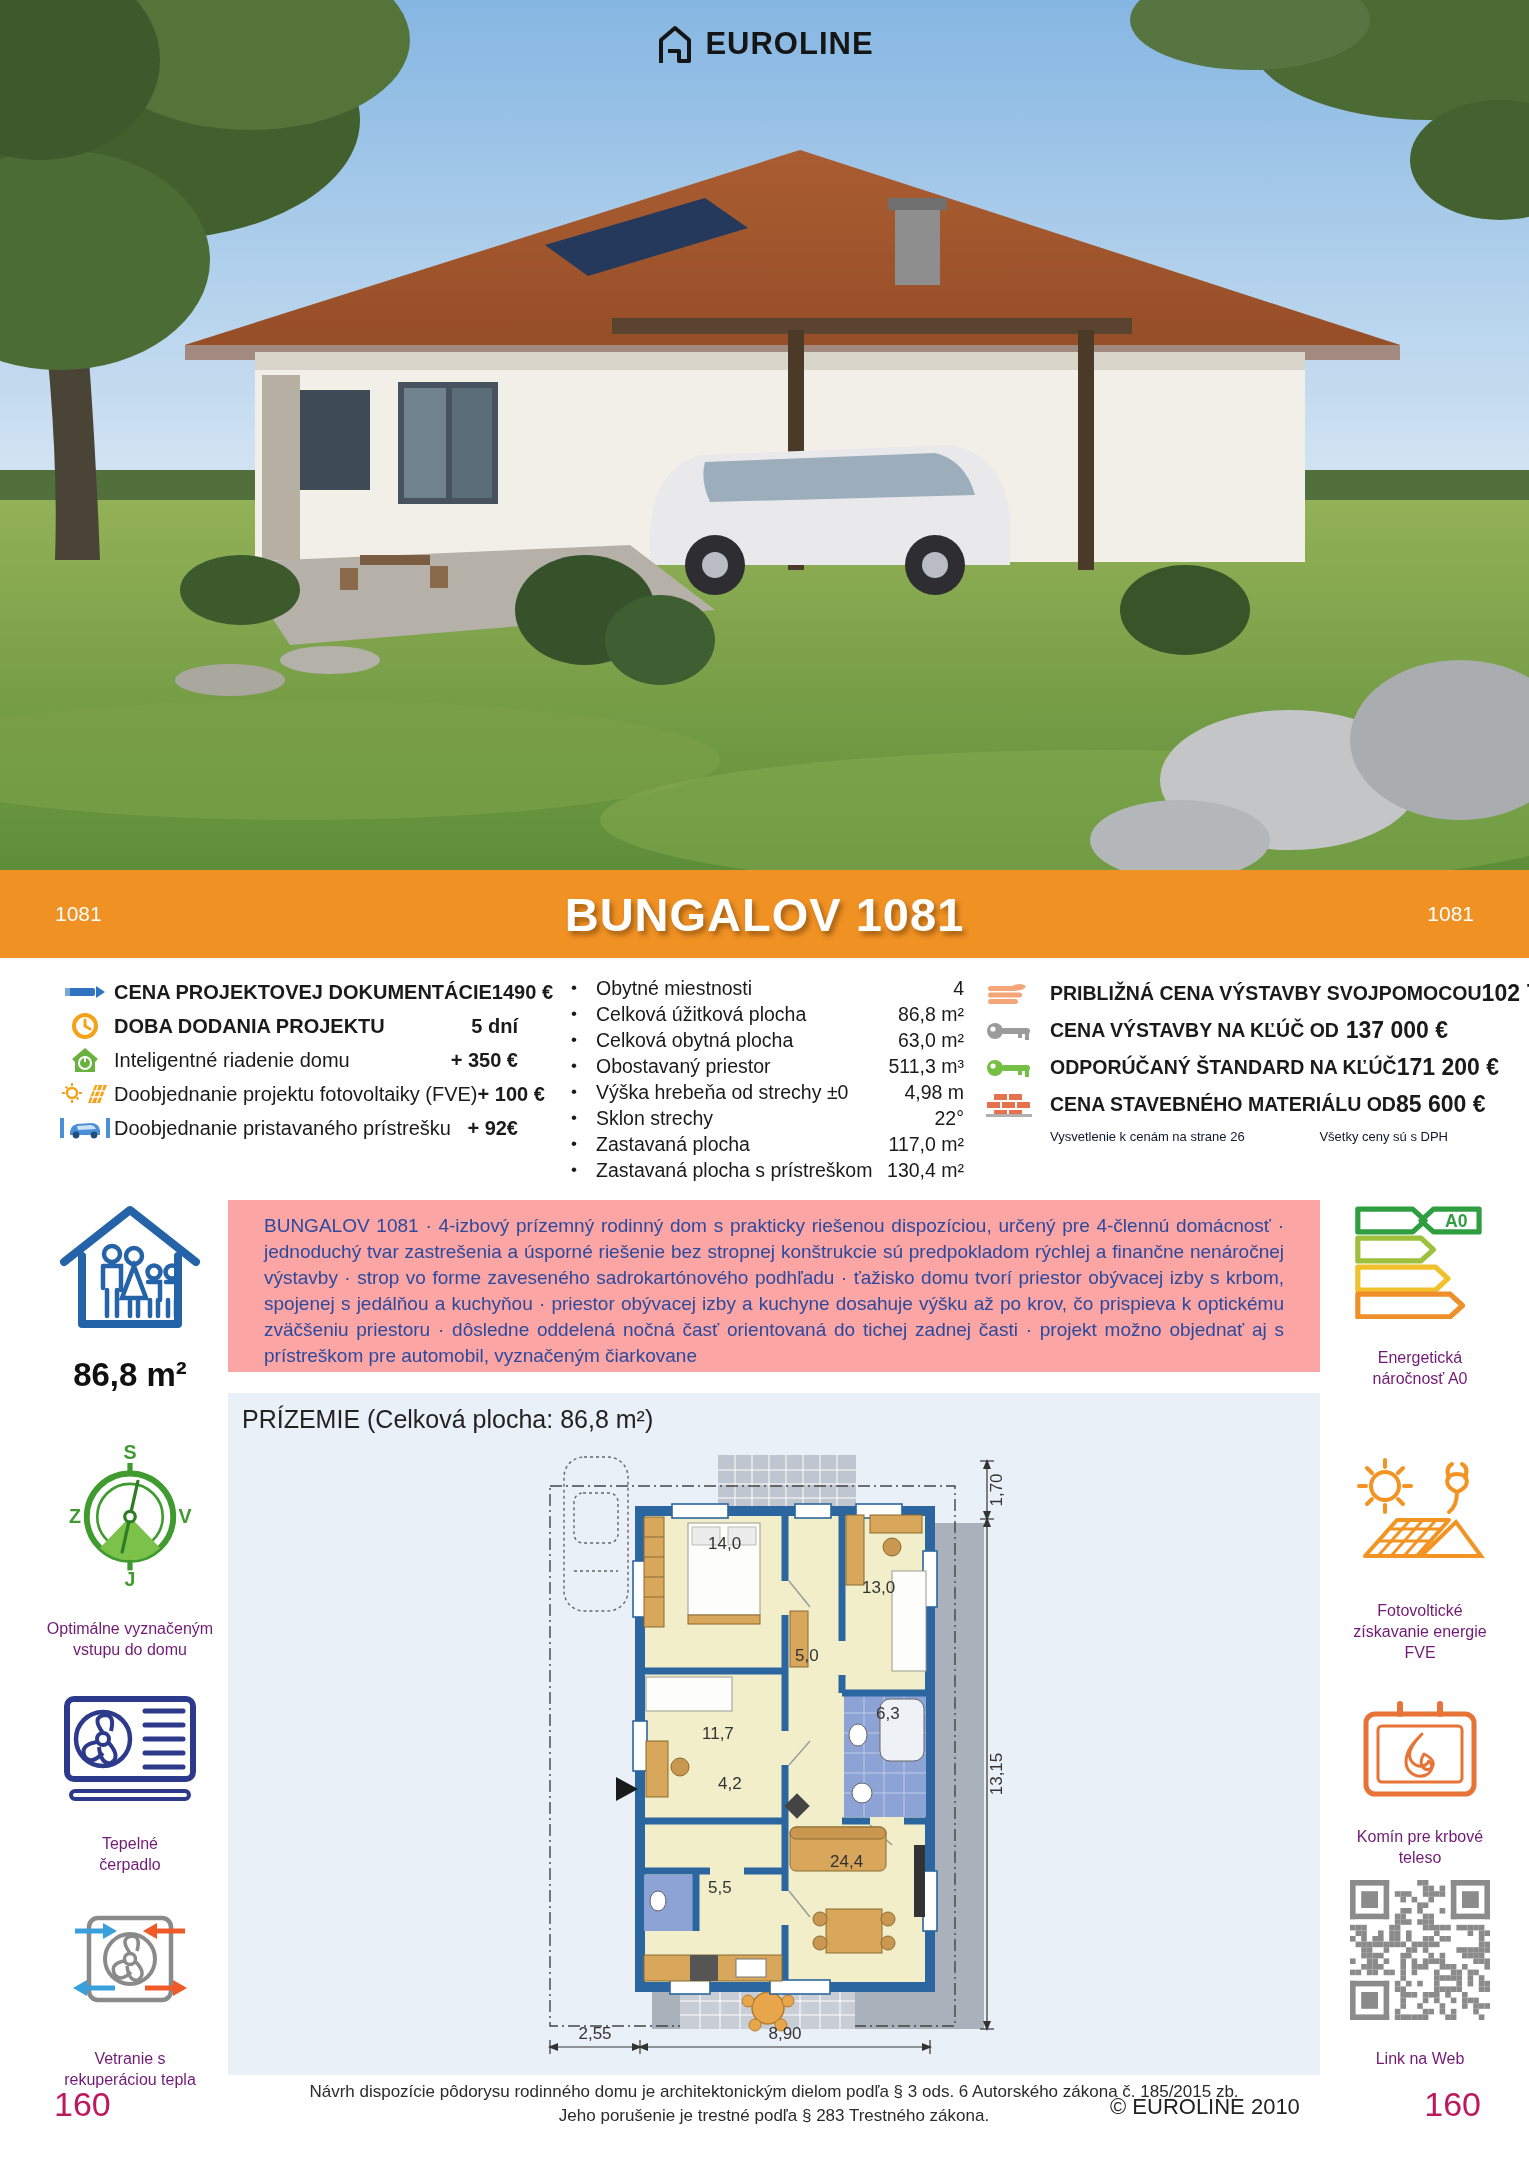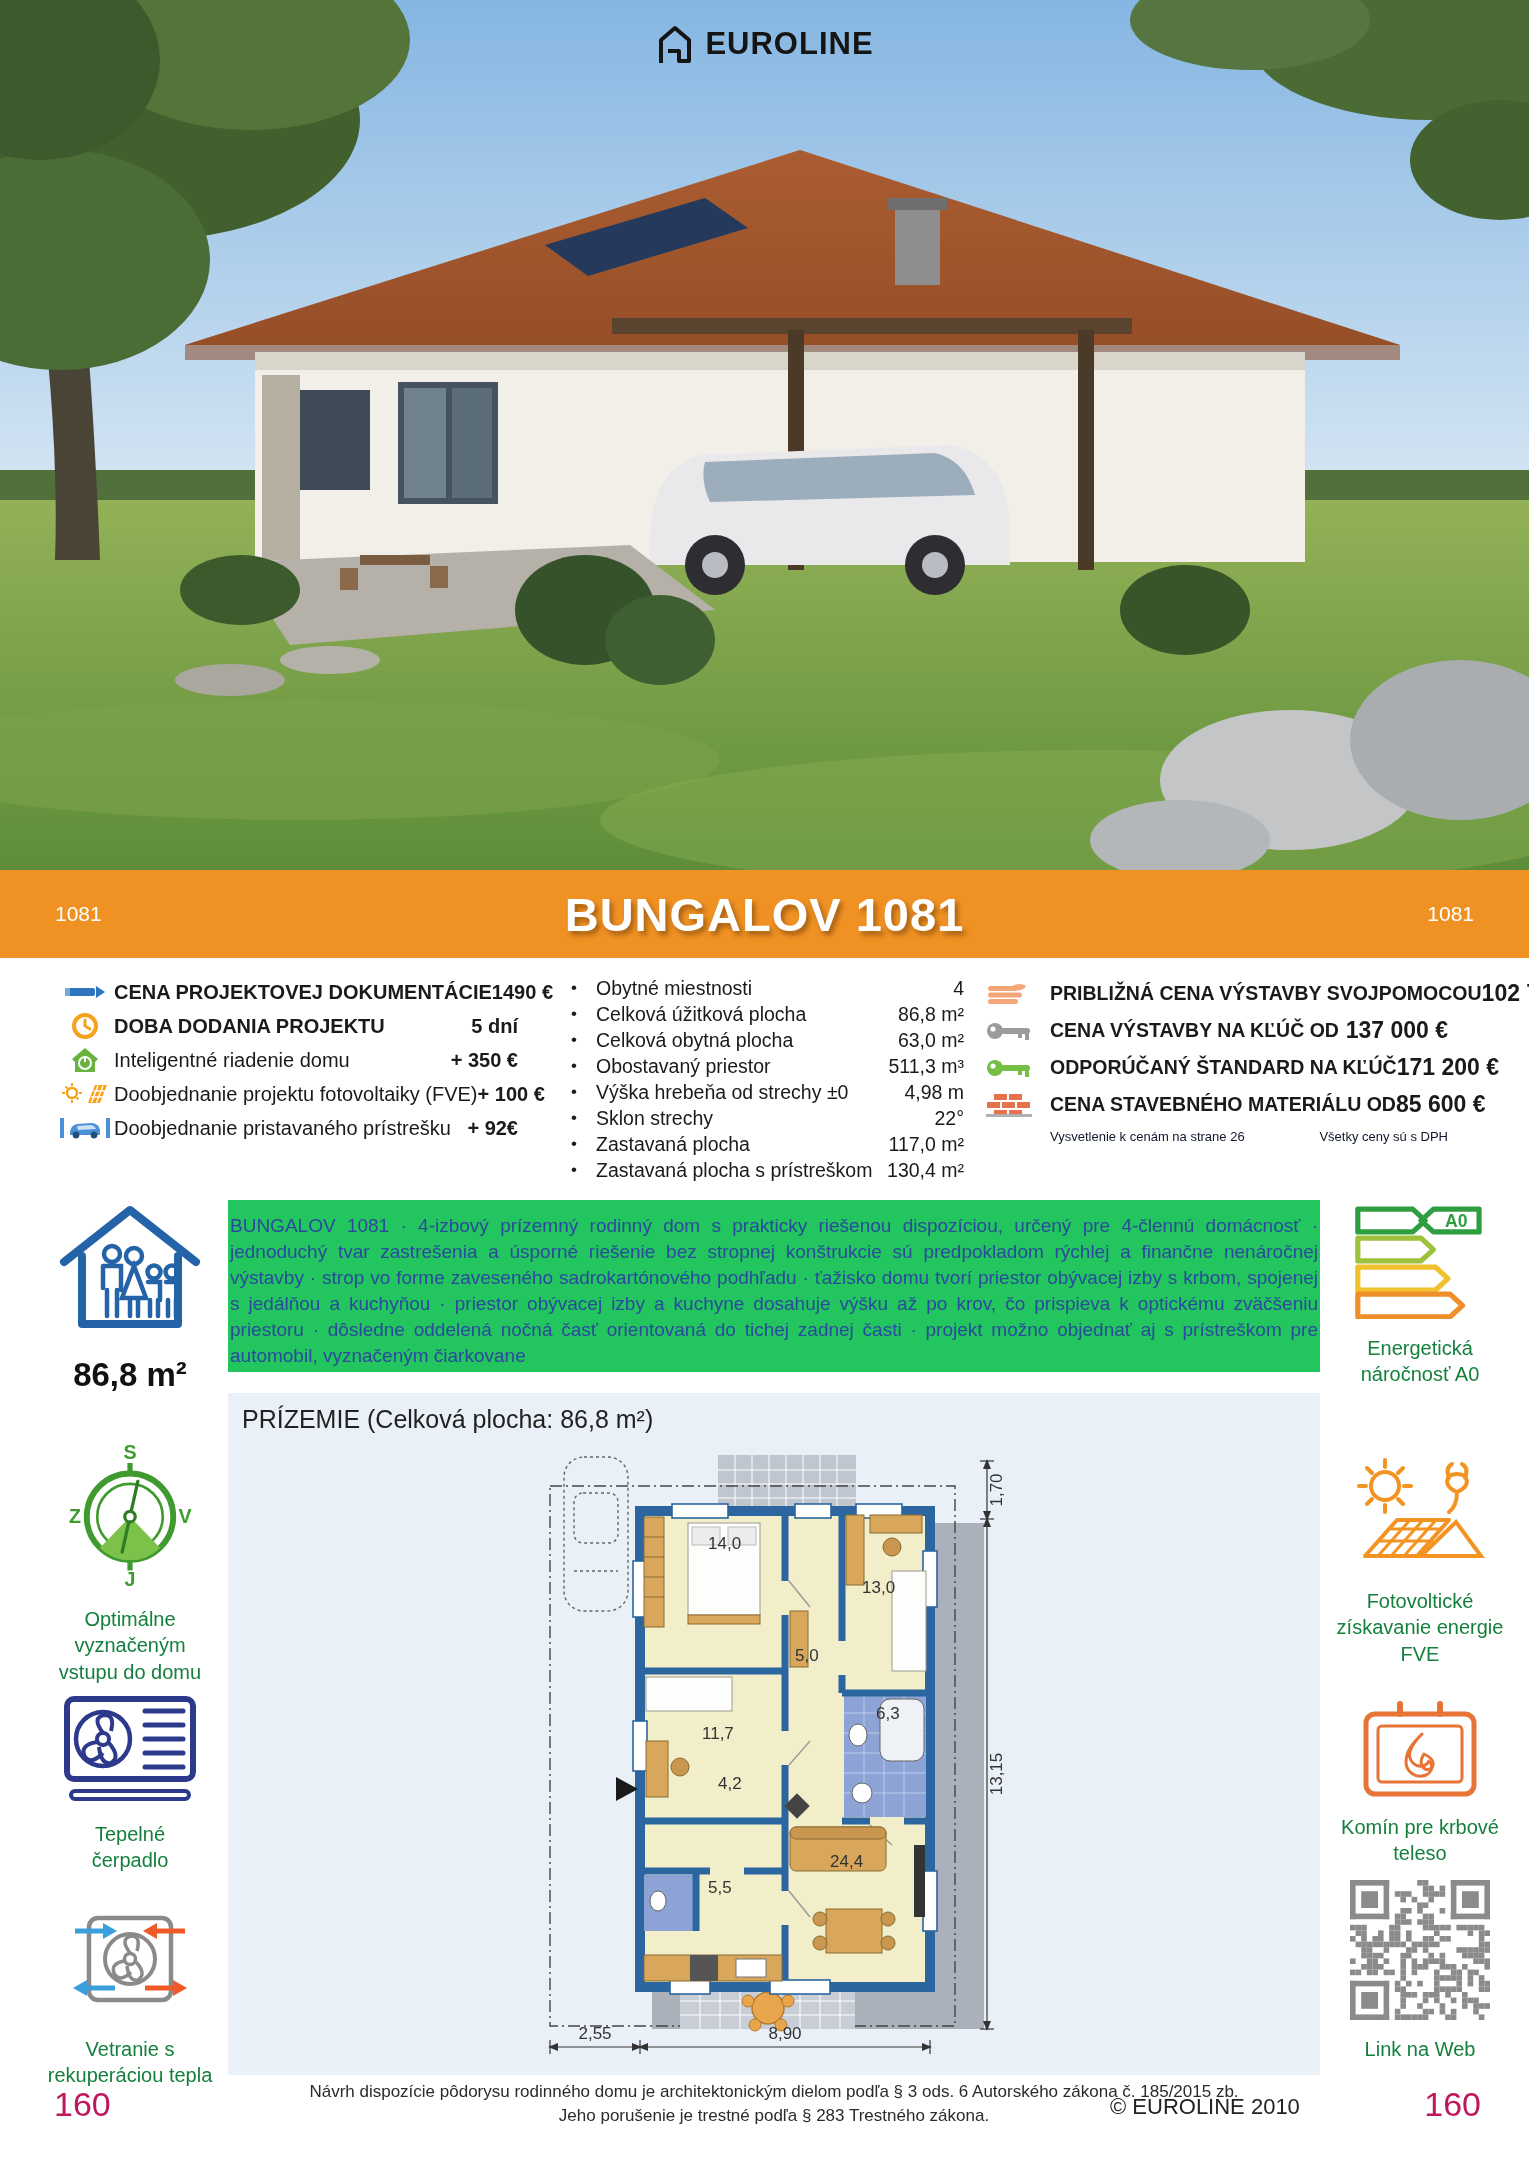--- a/index.html
+++ b/index.html
@@ -32,30 +32,30 @@
   .srow .blt{flex:0 0 44px;text-align:center;font-size:17px;}
   .srow .lbl{flex:1;}
   .srow .val{white-space:nowrap;}
   .rrow{display:flex;align-items:center;height:37px;}
   .rrow .ic{width:64px;flex:0 0 64px;display:flex;justify-content:flex-start;align-items:center;}
   .rrow .lbl{flex:1;font-weight:700;font-size:19.5px;white-space:nowrap;}
   .rrow .val{font-weight:700;font-size:23px;white-space:nowrap;}
   .rnotes{display:flex;justify-content:space-between;margin-top:6px;padding-left:64px;
           font-size:13px;color:#0f172a;}
   
-  .descbox{position:absolute;left:228px;top:1200px;width:1092px;height:172px;background:#22c55e;
-           box-sizing:border-box;padding:13px 2px;color:#2b4a9e;font-size:19px;line-height:26px;
+  .descbox{position:absolute;left:228px;top:1200px;width:1092px;height:172px;background:#fca5a5;
+           box-sizing:border-box;padding:13px 36px;color:#2b4a9e;font-size:19px;line-height:26px;
            text-align:justify;}
   .planbox{position:absolute;left:228px;top:1393px;width:1092px;height:682px;background:#eaf0f8;}
   .plantitle{position:absolute;left:14px;top:12px;font-size:25px;color:#222;}
   
   .sideitem{position:absolute;text-align:center;}
   .side-left{left:40px;width:180px;}
   .side-right{left:1328px;width:184px;}
-  .sidelabel{font-size:20px;line-height:1.32;color:#15803d;white-space:pre-line;margin-top:12px;}
+  .sidelabel{font-size:16px;line-height:1.32;color:#701a75;white-space:pre-line;margin-top:24px;}
   .bigarea{font-size:33px;font-weight:700;color:#111;margin-top:12px;}
   .pagenum{position:absolute;font-size:34px;color:#be185d;margin-left:12px;}
   .pagenum.left{left:42px;top:2085px;}
   .pagenum.right{right:48px;top:2085px;text-align:right;}
   
   .footer{position:absolute;left:228px;top:2080px;width:1092px;text-align:center;
           font-size:17px;line-height:24px;color:#2b2b2b;}
   .copyright{position:absolute;left:1110px;top:2094px;font-size:22px;color:#222;white-space:nowrap;}
   svg text{font-family:"Liberation Sans", sans-serif;}
 </style>

